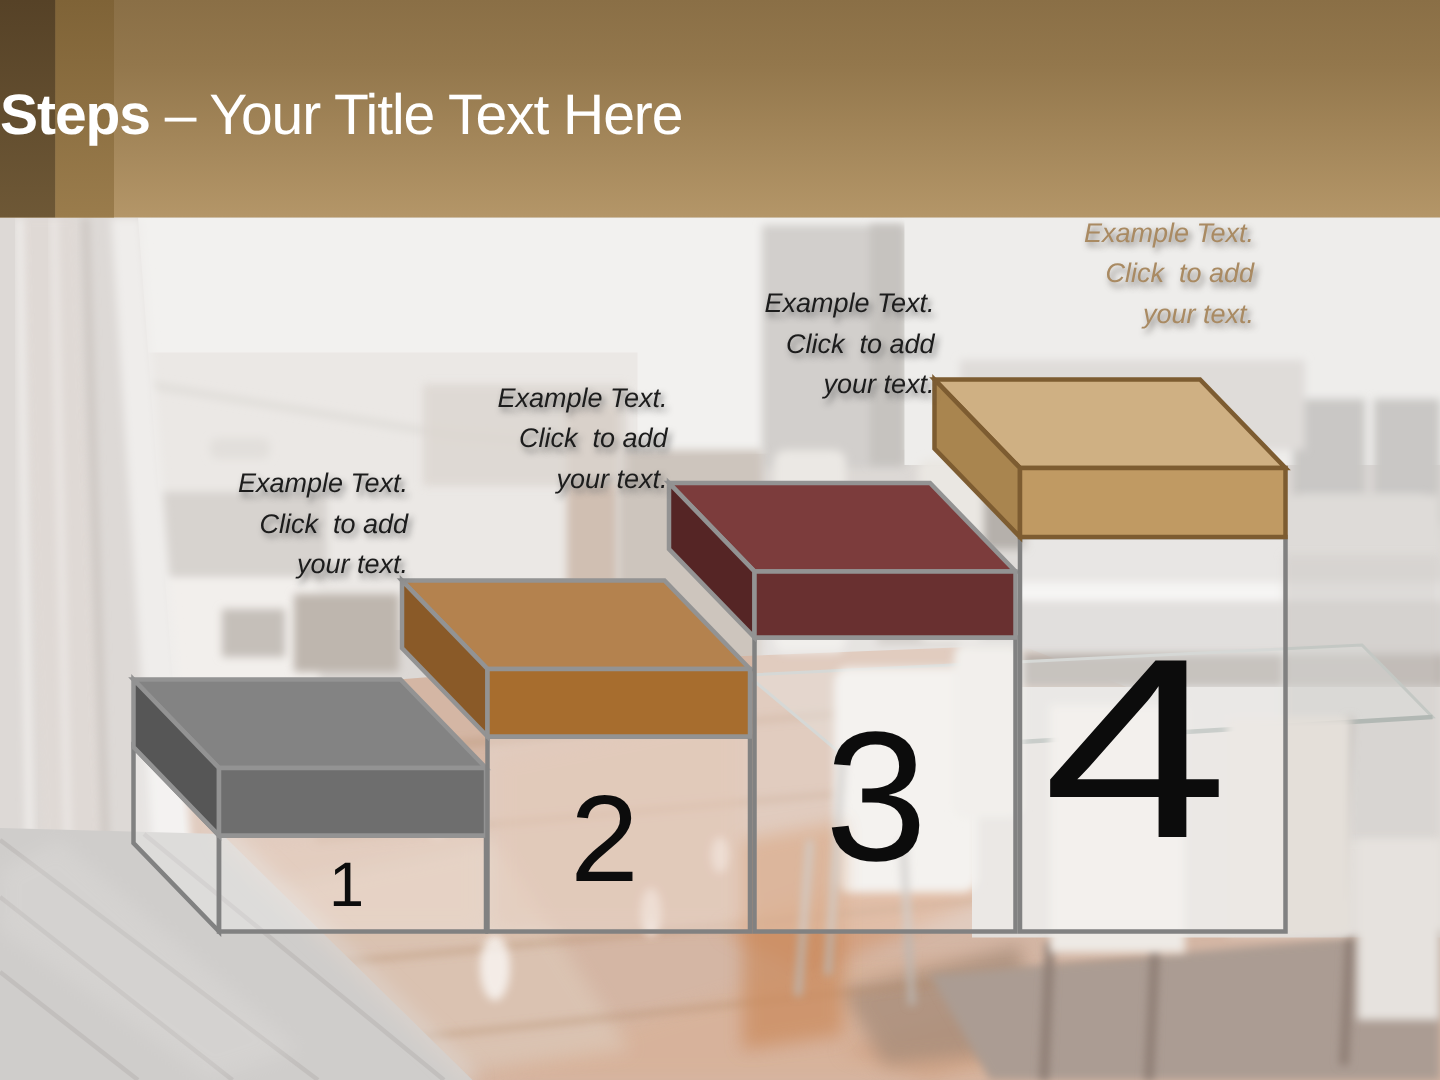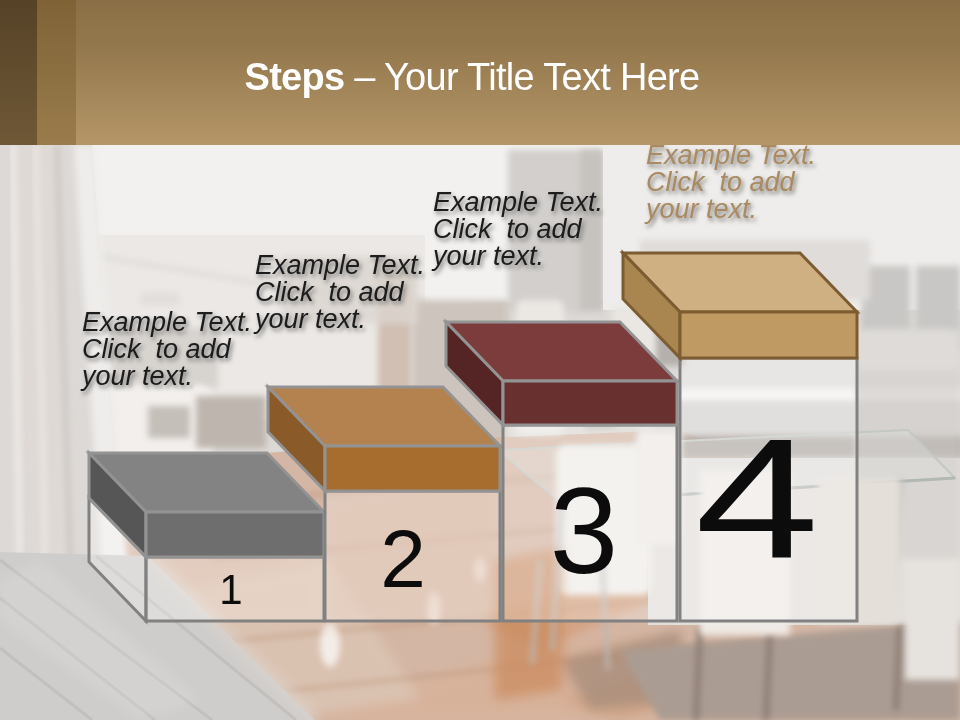--- a/index.html
+++ b/index.html
@@ -1,18 +1,18 @@
 <!DOCTYPE html>
 <html><head>
 <meta charset="utf-8">
 <style>
   html,body{margin:0;padding:0;}
   #slide{position:relative;width:960px;height:720px;overflow:hidden;background:#dcd8d5;font-family:"Liberation Sans",sans-serif;}
   .abs{position:absolute;}
-  .extext{position:absolute;width:190px;text-align:left;font-style:italic;font-size:27px;line-height:27px;color:#1c1c1c;text-shadow:2px 3px 4px rgba(110,110,110,0.9);}
+  .extext{position:absolute;width:190px;text-align:right;font-style:italic;font-size:18px;line-height:27px;color:#1c1c1c;text-shadow:2px 3px 4px rgba(110,110,110,0.9);}
 </style>
 </head>
 <body>
 <div id="slide">
 
 <svg class="abs" style="left:0;top:0" width="960" height="720" viewBox="0 0 960 720">
   <defs>
     <filter id="b6" x="-30%" y="-30%" width="160%" height="160%">
           <feGaussianBlur stdDeviation="6"></feGaussianBlur>
         </filter>
@@ -218,15 +218,15 @@
 <div class="extext" style="left:433px;top:189px;">Example Text.<br>Click&nbsp; to add<br>your text.</div>
 
 <div class="extext" style="left:646px;top:142px;color:#a98a62;text-shadow:2px 3px 4px rgba(100,95,90,0.8);">Example Text.<br>Click&nbsp; to add<br>your text.</div>
 
 <div class="abs" style="left:0;top:0;width:960px;height:145px;background:linear-gradient(to bottom,#8a6f46,#93774c 30%,#b49668);"></div>
 
 <div class="abs" style="left:0;top:0;width:37px;height:145px;background:linear-gradient(to bottom,#564227,#6e5836);"></div>
 
 <div class="abs" style="left:37px;top:0;width:39px;height:145px;background:linear-gradient(to bottom,#7f6337,#9a7c4c);"></div>
 
-<div class="abs" style="left:0;top:56px;width:944px;text-align:center;font-size:38px;letter-spacing:-0.7px;color:#ffffff;"><b>Steps</b> – Your Title Text Here</div>
+<div class="abs" style="left:0;top:56px;width:944px;text-align:left;font-size:38px;letter-spacing:-0.7px;color:#ffffff;"><b>Steps</b> – Your Title Text Here</div>
 
 </div>
 
 </body></html>

